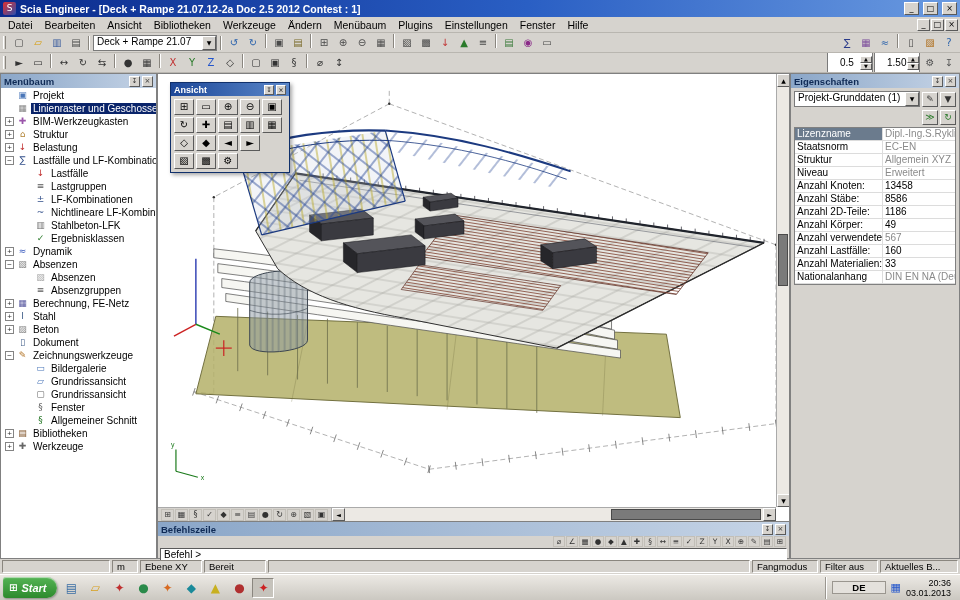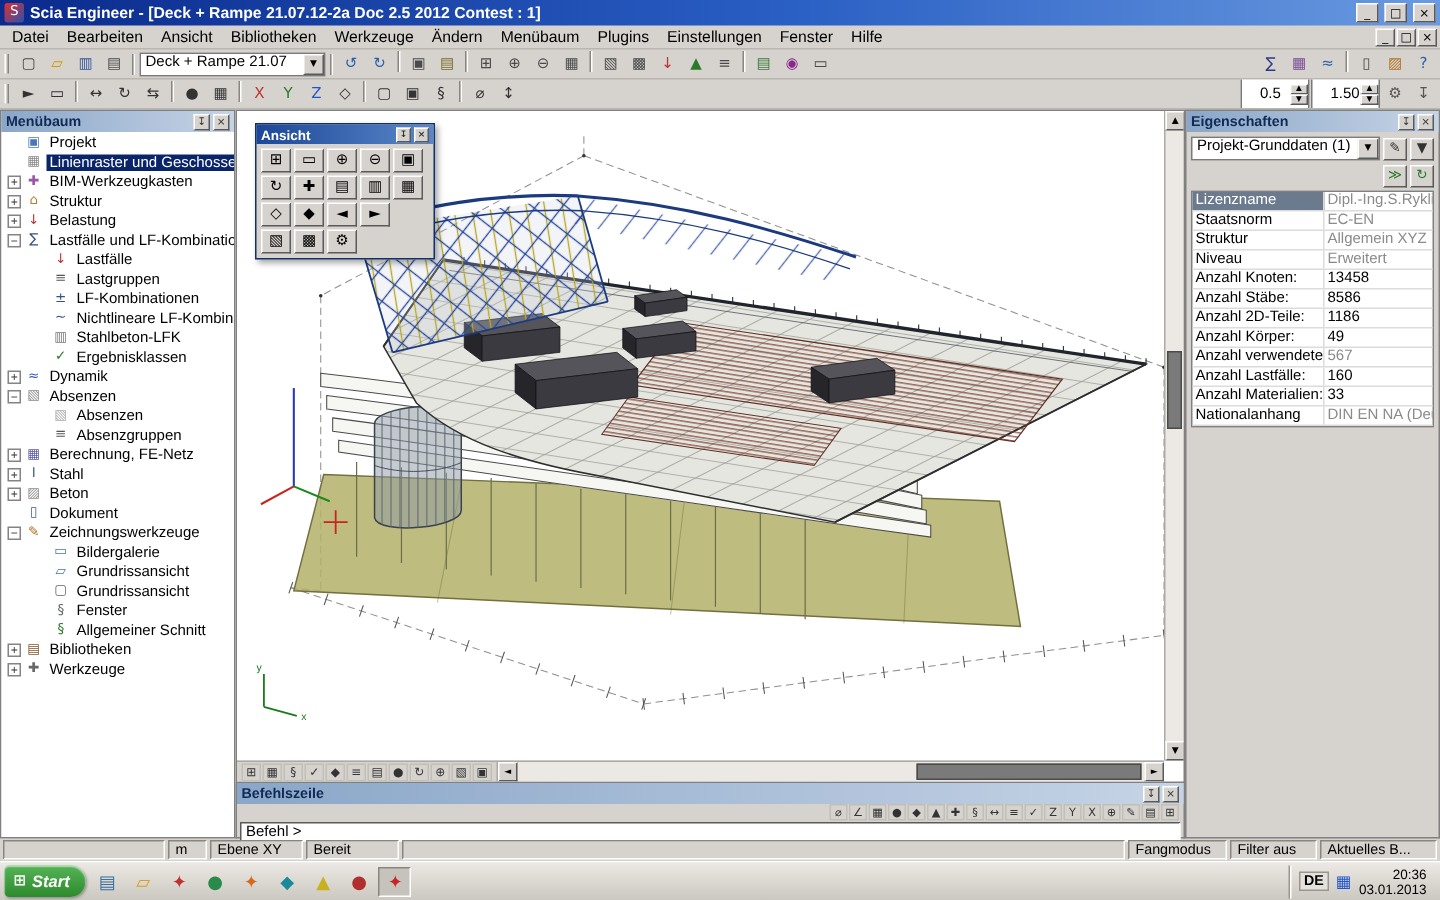--- a/index.html
+++ b/index.html
@@ -99,21 +99,21 @@
   .sseg { border:1px solid; border-color:#8a867f #fff #fff #8a867f; padding:0 4px; display:flex; align-items:center; white-space:nowrap; overflow:hidden; }
   .sflex { flex:1; }
 
   
   .taskbar { height:26px; flex:none; background:linear-gradient(#ece9e4,#cbc8c1); border-top:1px solid #fff; display:flex; align-items:center; gap:3px; padding:0 3px; }
   .start-btn { height:21px; padding:0 11px 0 6px; border-radius:3px 10px 10px 3px; background:linear-gradient(#55b455,#2d8a2d); color:#fff; font-weight:bold; font-style:italic; display:flex; align-items:center; gap:4px; font-size:11px; box-shadow:inset 0 1px 1px rgba(255,255,255,.6), 1px 1px 2px rgba(0,0,0,.3); }
   .start-flag { font-size:10px; font-style:normal; }
   .ql { width:22px; height:20px; display:flex; align-items:center; justify-content:center; font-size:12px; border:1px solid transparent; }
   .ql.pressed { border-color:#8a867f #fff #fff #8a867f; background:#c6c3bc; }
   .tray { margin-left:auto; display:flex; align-items:center; gap:5px; border-left:1px solid #9a968f; box-shadow:inset 1px 0 0 #fff; padding:1px 6px 1px 6px; height:22px; }
-  .tray-lang { font-size:9.5px; font-weight:bold; border:1px solid #9a968f; padding:0 2px; background:#e4e1dc; }
+  .tray-lang { font-size:9.5px; font-weight:bold; border:1px solid #9a968f; padding:0 19px; background:#e4e1dc; }
   .tray-ic { font-size:11px; color:#2255cc; }
   .clock { font-size:9px; text-align:right; line-height:10px; }
 </style>
 </head>
 <body>
 
 <div class="screen">
 
   <div class="titlebar">
     <span class="app-icon glyph">S</span>

